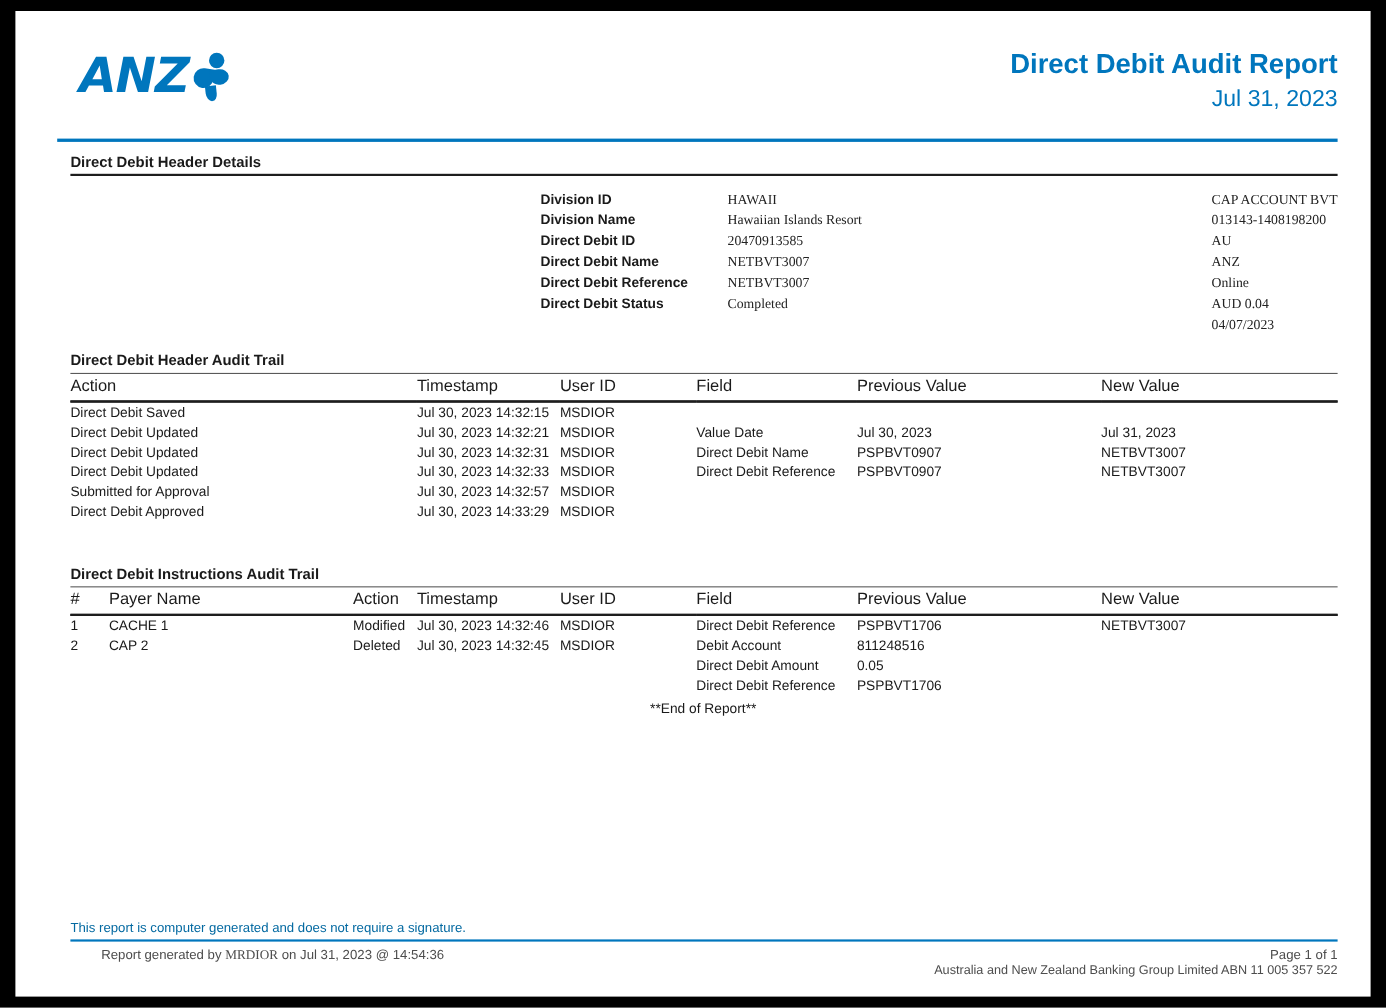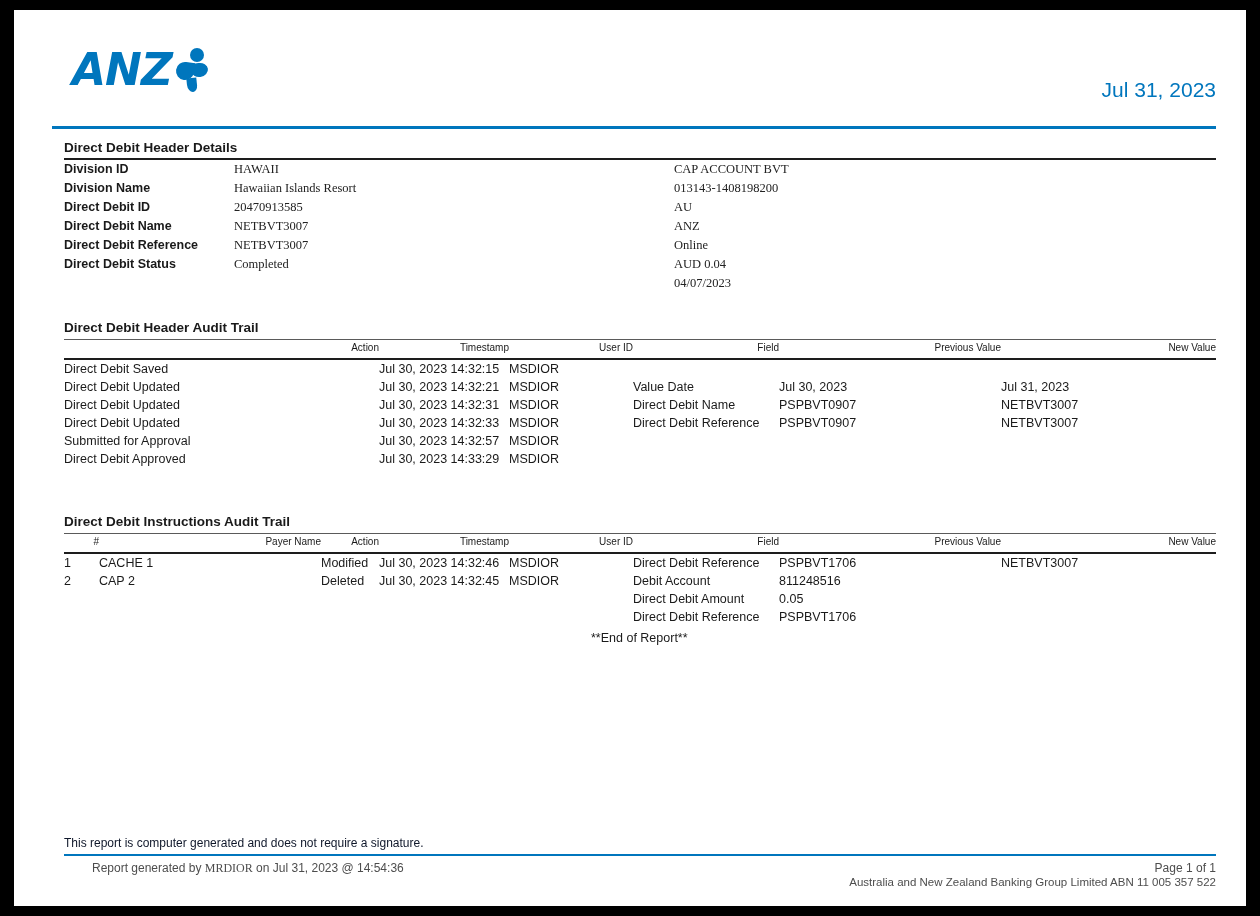--- a/index.html
+++ b/index.html
@@ -131,20 +131,22 @@
 
   
   .hd-block {
     position: absolute;
     left: 20px;
     top: 118px;
     right: 4px;
   }
   .hd-cols {
     display: flex;
+    margin-top: 12px;
+    justify-content: flex-end;
   }
   .hd-col {
     display: flex;
   }
   .hd-col.left { width: 610px; }
   .hd-labels {
     font-size: 12.5px;
     font-weight: bold;
     color: #1a1a1a;
     line-height: 19px;
@@ -162,25 +164,25 @@
 
   
   .tbl-block { position: absolute; left: 20px; right: 4px; }
   table.audit {
     width: 100%;
     border-collapse: collapse;
     font-size: 12.5px;
     table-layout: fixed;
   }
   table.audit th {
-    text-align: right;
+    text-align: left;
     font-weight: normal;
     color: #1a1a1a;
     padding: 2px 0 5px 0;
-    font-size: 10px;
+    font-size: 15px;
     font-family: "Liberation Sans", sans-serif;
   }
   table.audit thead tr { border-bottom: 2px solid #1d1d1d; }
   table.audit td {
     padding: 2px 0;
     color: #1a1a1a;
     vertical-align: top;
     font-family: "Liberation Sans", sans-serif;
     font-size: 12.5px;
   }
@@ -194,21 +196,21 @@
 
   
   .footer {
     position: absolute;
     left: 20px;
     right: 4px;
     bottom: 6px;
   }
   .foot-note {
     font-size: 12px;
-    color: #0f172a;
+    color: #0369a1;
     padding-bottom: 4px;
   }
   .foot-rule { height: 2px; background: #0076bd; }
   .foot-row {
     display: flex;
     justify-content: space-between;
     align-items: baseline;
     margin-top: 5px;
     font-size: 12px;
     color: #4d4d4d;
@@ -233,20 +235,21 @@
     <div class="hdr">
       <div class="logo">
         <span class="logo-text">ANZ</span>
         <span class="logo-mark">
           <span class="dot"></span>
           <span class="leaf-l"></span>
           <span class="leaf-r"></span>
           <span class="stem"></span>
         </span>
       </div>
+      <div class="report-title">Direct Debit Audit Report</div>
       <div class="report-date">Jul 31, 2023</div>
       <div class="rule-blue"></div>
     </div>
 
     <div class="hd-block">
       <div class="sec-title">Direct Debit Header Details</div>
       <div class="rule-dark"></div>
 
       <div class="hd-cols">
         <div class="hd-col left">

